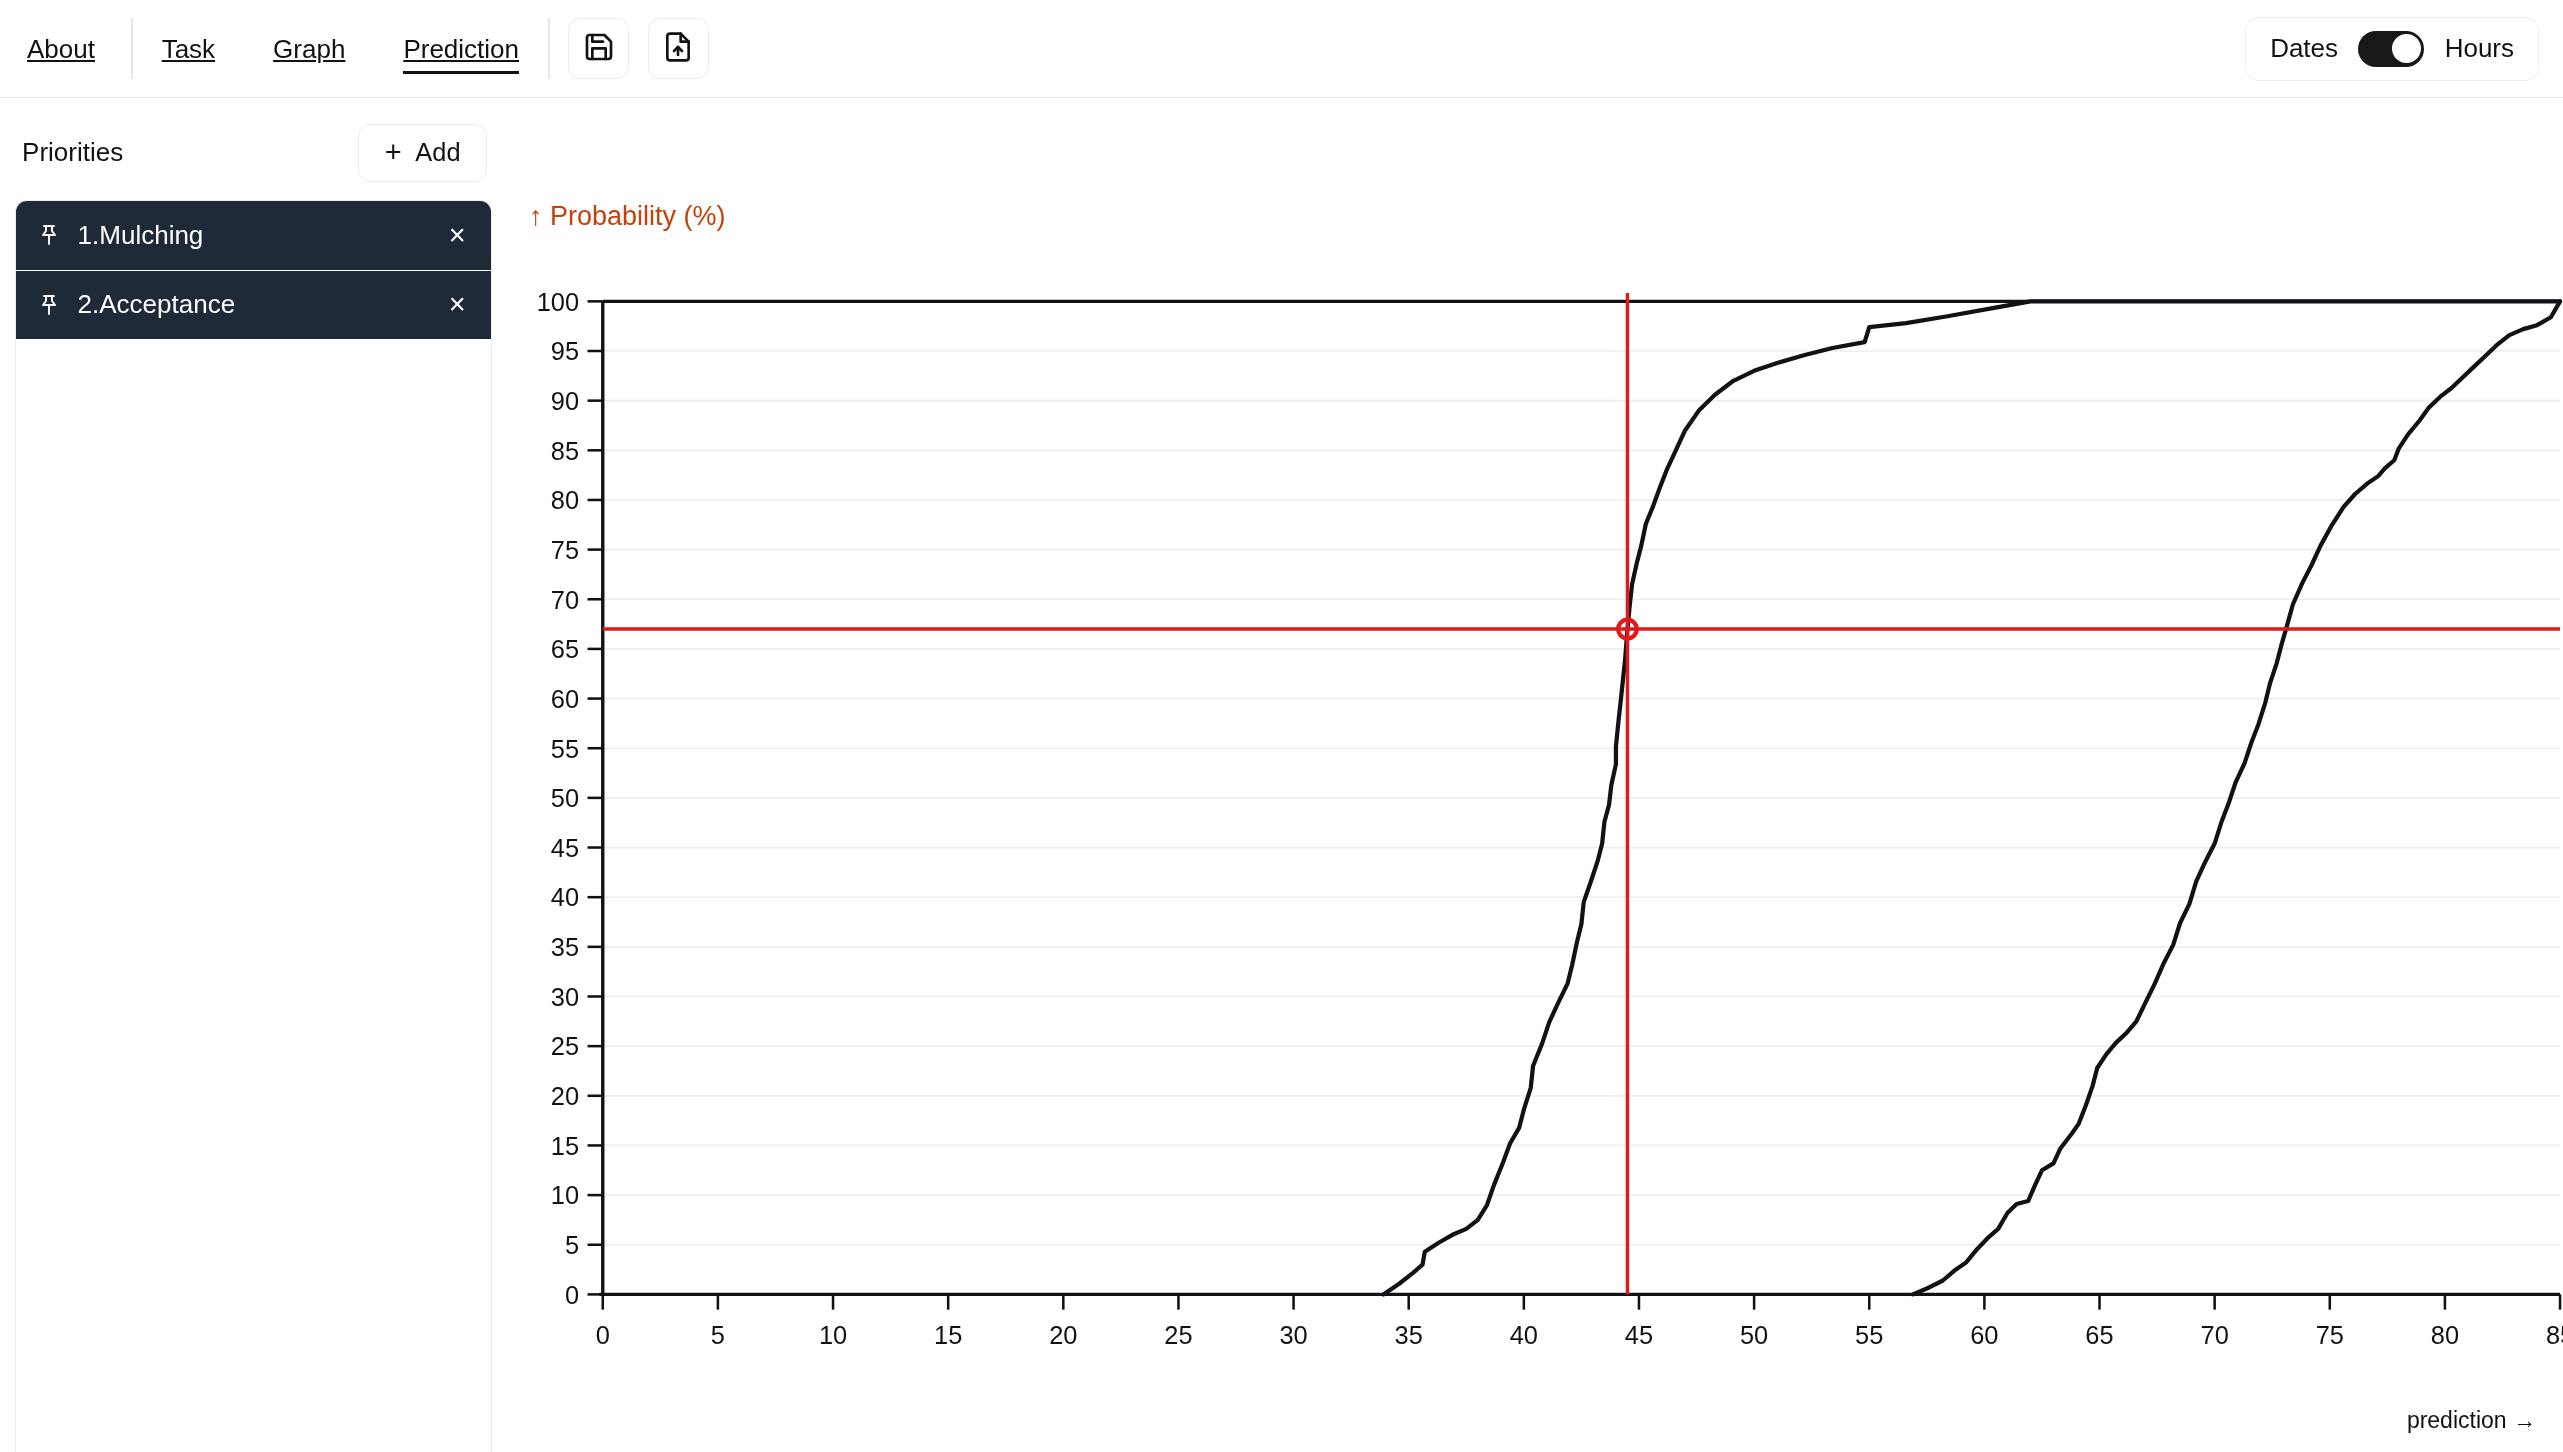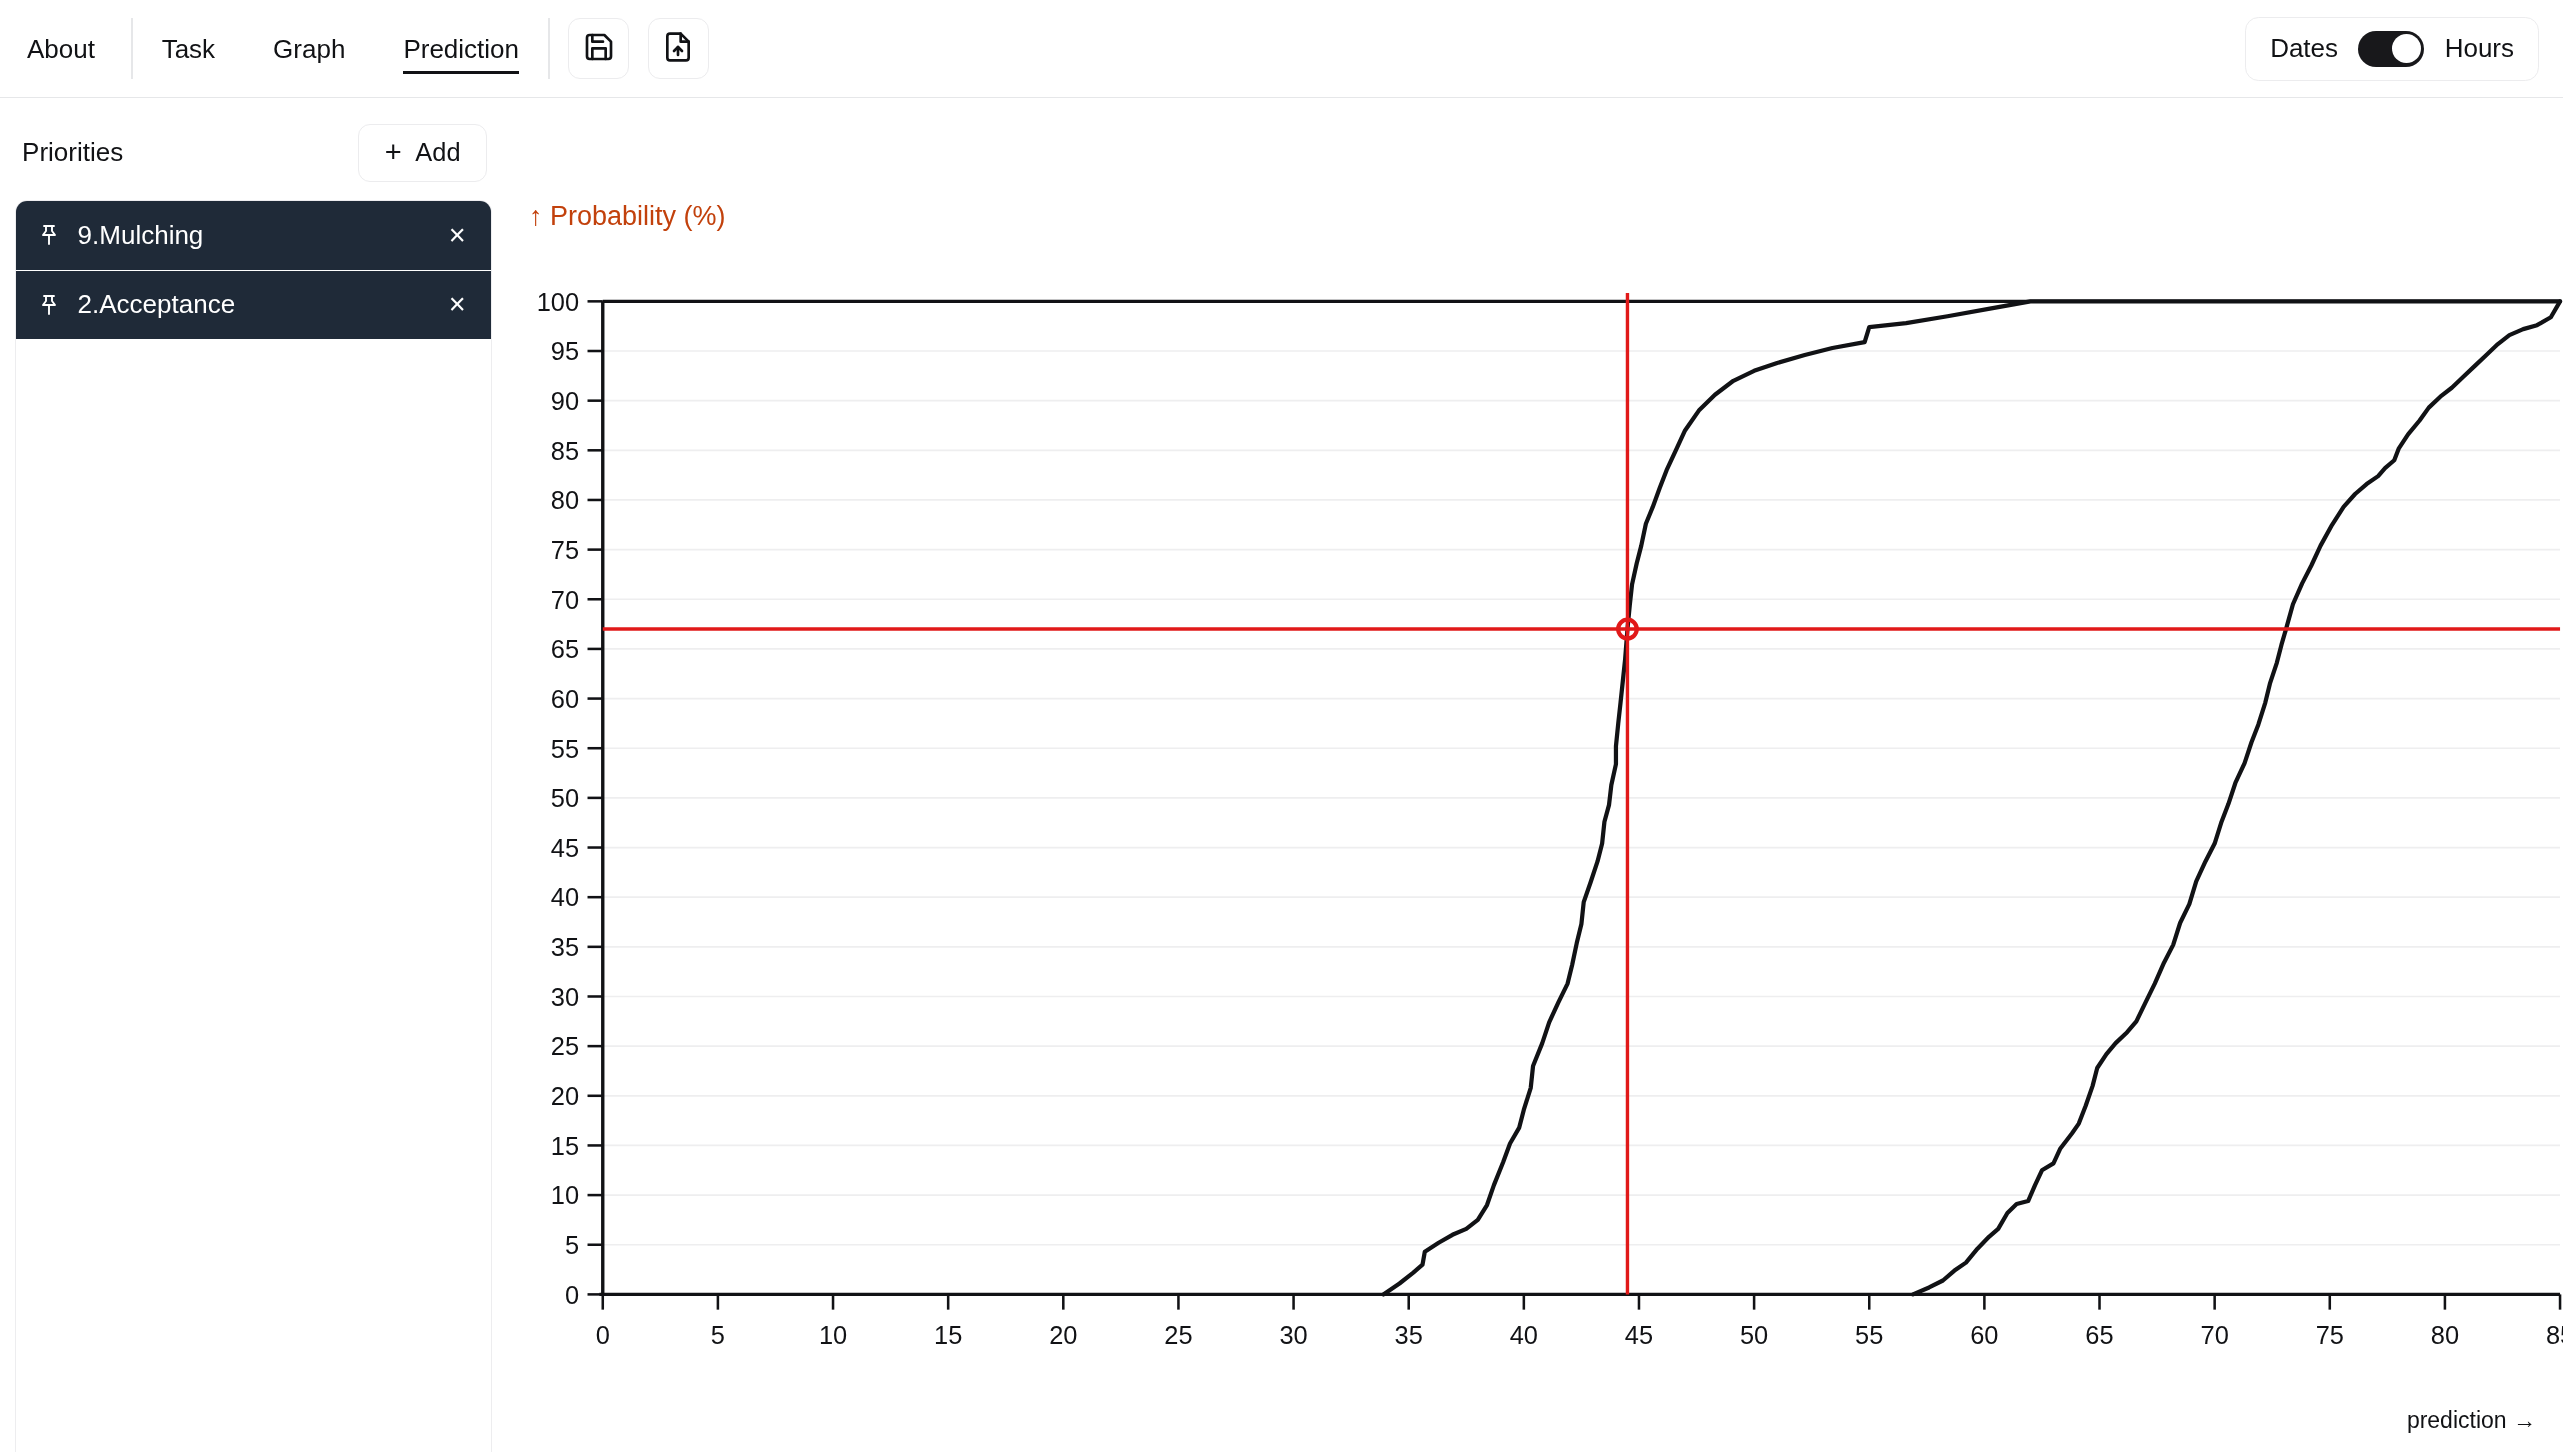--- a/index.html
+++ b/index.html
@@ -21,20 +21,21 @@
   }
   .nav-left { display: flex; align-items: center; height: 100%; }
   .nav-item {
     font-size: 26px;
     color: #111215;
     padding: 0 29px;
     line-height: 1;
     position: relative;
     white-space: nowrap;
     cursor: pointer;
+    text-decoration: underline;
   }
   .nav-item.first { padding-left: 27px; padding-right: 36px; }
   .nav-sep { width: 1.7px; height: 61px; background: #e6e7e9; }
   .nav-item.active::after {
     content: "";
     position: absolute;
     left: 29px; right: 29px;
     bottom: -12px;
     height: 2.5px;
     background: #111215;
@@ -233,21 +234,21 @@
 
     <div class="prio-card">
       <div class="prio-item">
         <span class="pin">
           <svg width="24" height="24" viewBox="0 0 24 24" fill="none" stroke="#ffffff" stroke-width="1.9" stroke-linecap="round" stroke-linejoin="round">
             <line x1="7" y1="3" x2="17" y2="3"></line>
             <path d="M9 3v5l-3 4h12l-3-4V3"></path>
             <line x1="12" y1="12" x2="12" y2="21"></line>
           </svg>
         </span>
-        <span class="prio-label">9.Mulching</span>
+        <span class="prio-label">1.Mulching</span>
         <span class="close-x">×</span>
       </div>
       <div class="prio-item">
         <span class="pin">
           <svg width="24" height="24" viewBox="0 0 24 24" fill="none" stroke="#ffffff" stroke-width="1.9" stroke-linecap="round" stroke-linejoin="round">
             <line x1="7" y1="3" x2="17" y2="3"></line>
             <path d="M9 3v5l-3 4h12l-3-4V3"></path>
             <line x1="12" y1="12" x2="12" y2="21"></line>
           </svg>
         </span>

